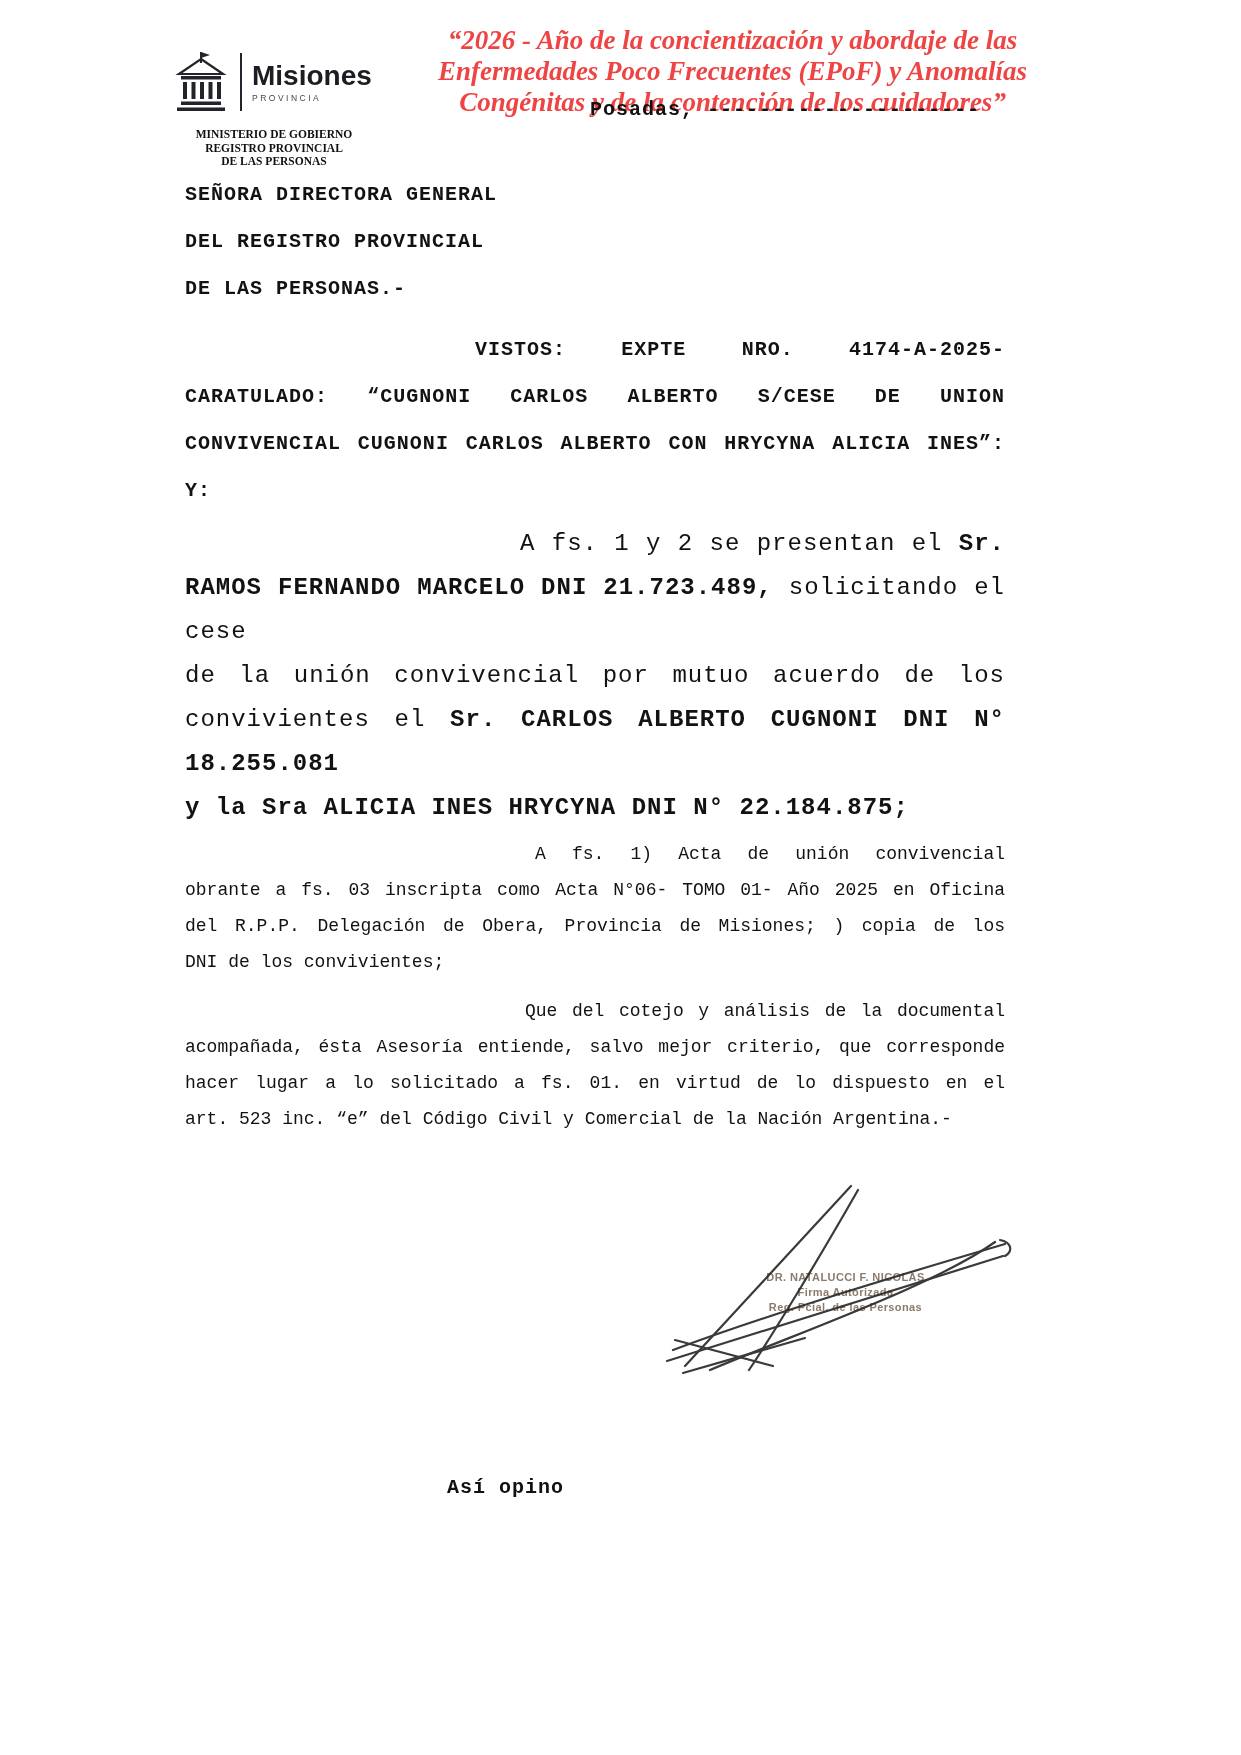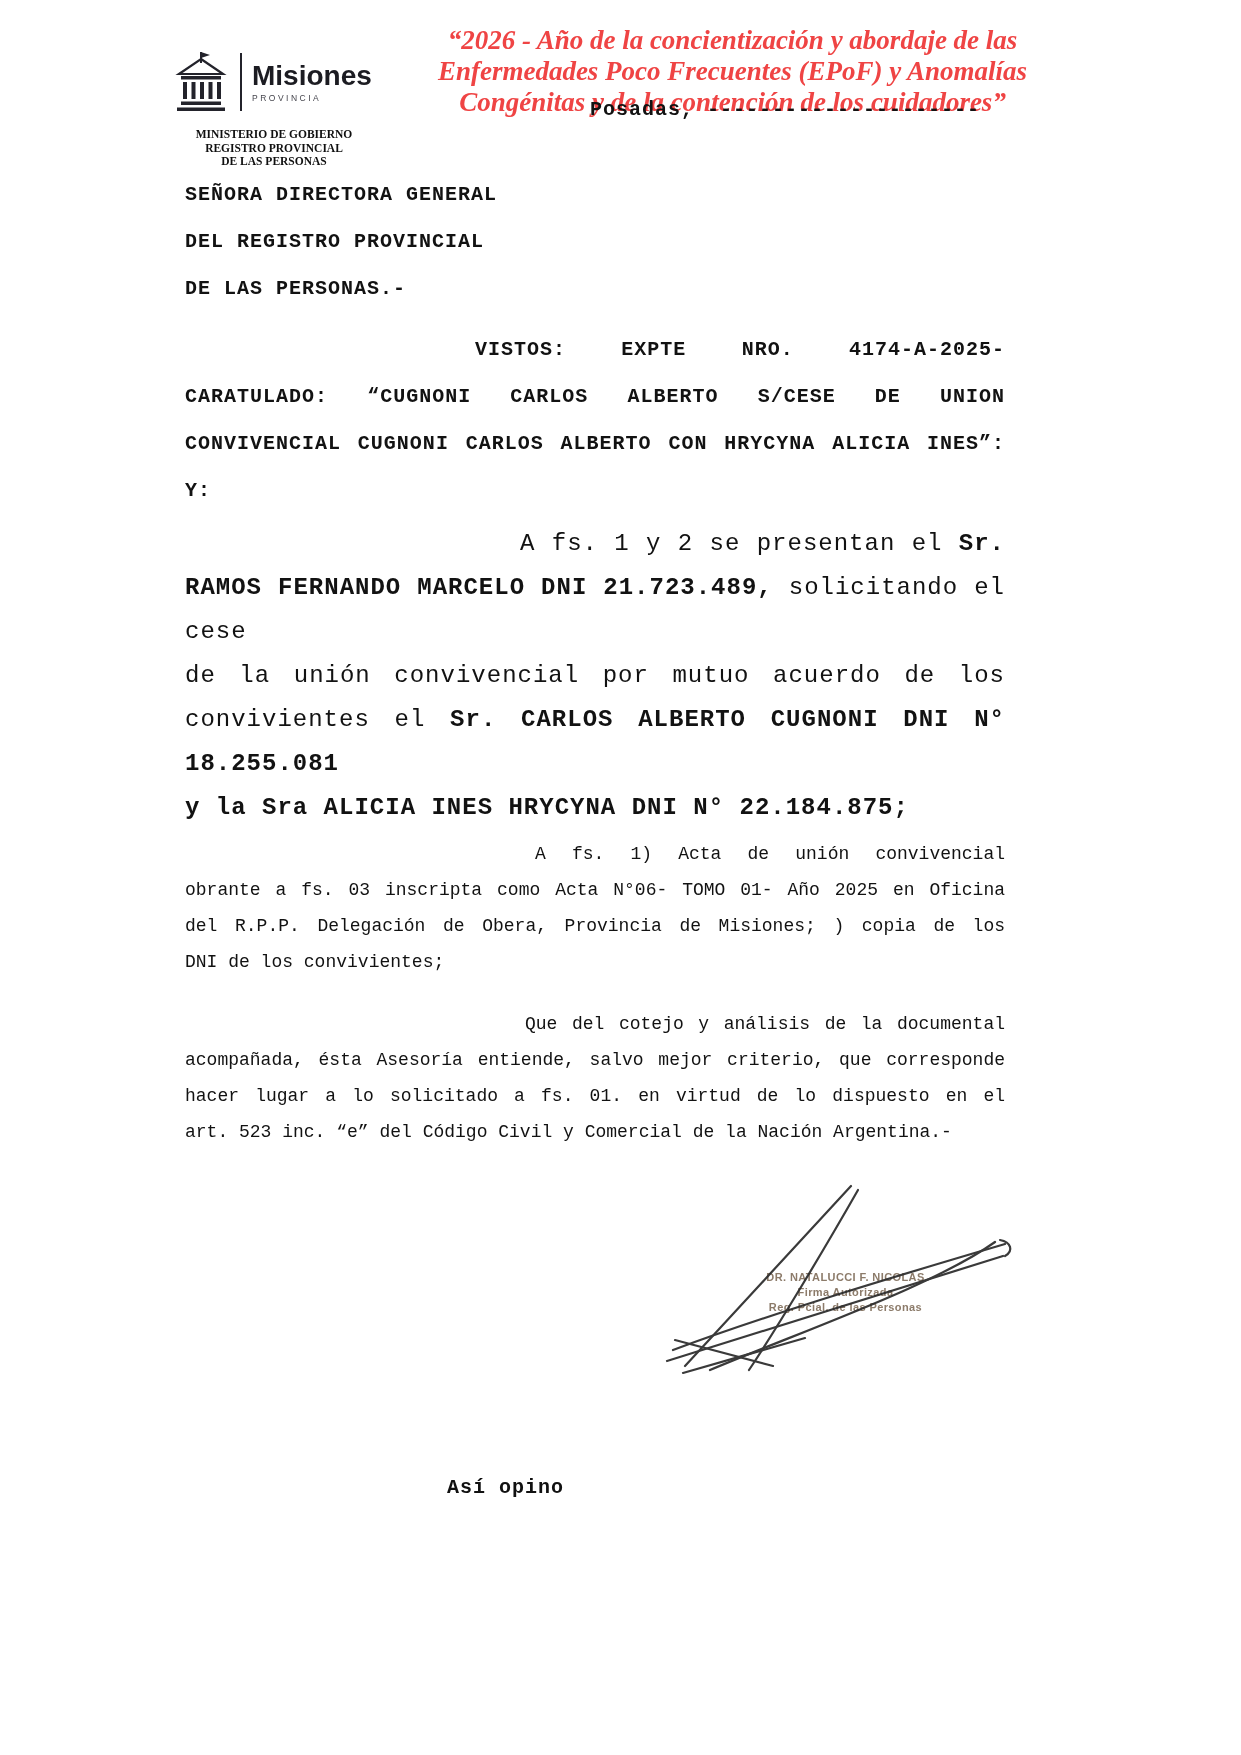--- a/index.html
+++ b/index.html
@@ -45,21 +45,21 @@
 
   .p2 { margin-top:8px; font-size:24px; letter-spacing:1px; }
   .p2 > div { line-height:44px; }
   .ind335 { padding-left:335px; }
   .b { font-weight:bold; }
 
   .psm { font-size:18px; letter-spacing:0; }
   .psm > div { line-height:36px; }
   .p3 { margin-top:6px; }
   .ind350 { padding-left:350px; }
-  .p4 { margin-top:26px; }
+  .p4 { margin-top:13px; }
   .ind340 { padding-left:340px; }
 
   
   .signature { position:absolute; left:655px; top:1180px; width:365px; height:200px; }
   .stamp {
     position:absolute; left:88px; top:90px; width:205px; text-align:center;
     font-family:"Liberation Sans", sans-serif; font-weight:bold; font-size:11px;
     line-height:15px; color:#8c7b6a; letter-spacing:0.4px;
   }
   .sig-svg { position:absolute; left:0; top:0; }

